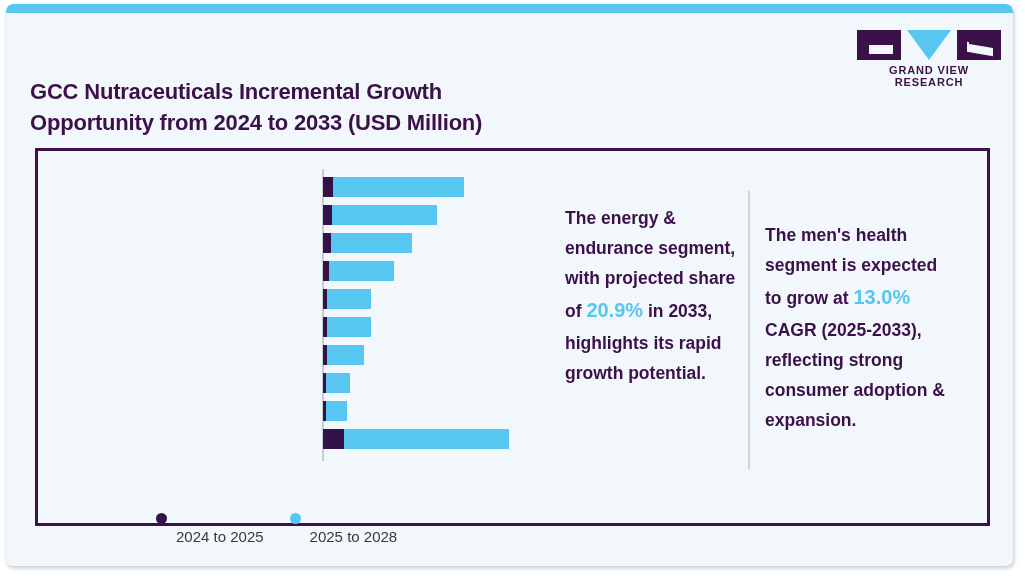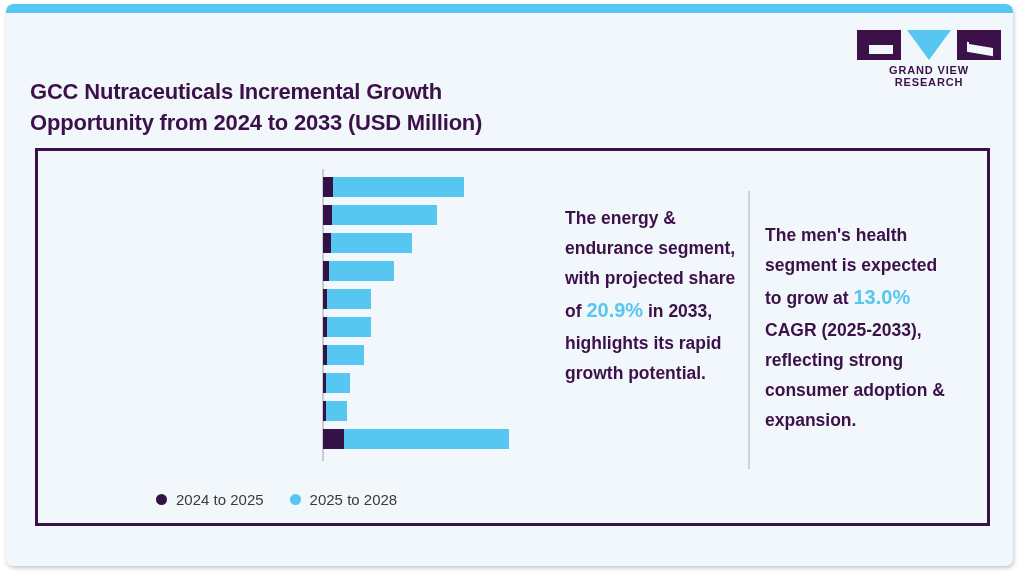--- a/index.html
+++ b/index.html
@@ -185,20 +185,21 @@
   }
   .legend-dot {
     width: 11px;
     height: 11px;
     border-radius: 50%;
   }
   .legend-label {
     color: #3a3a3a;
     font-size: 15px;
     white-space: nowrap;
+    margin-top: 37px;
   }
 
   
   .callout {
     position: absolute;
     color: #3c1149;
     font-size: 17.5px;
     font-weight: bold;
     line-height: 1.72;
   }

